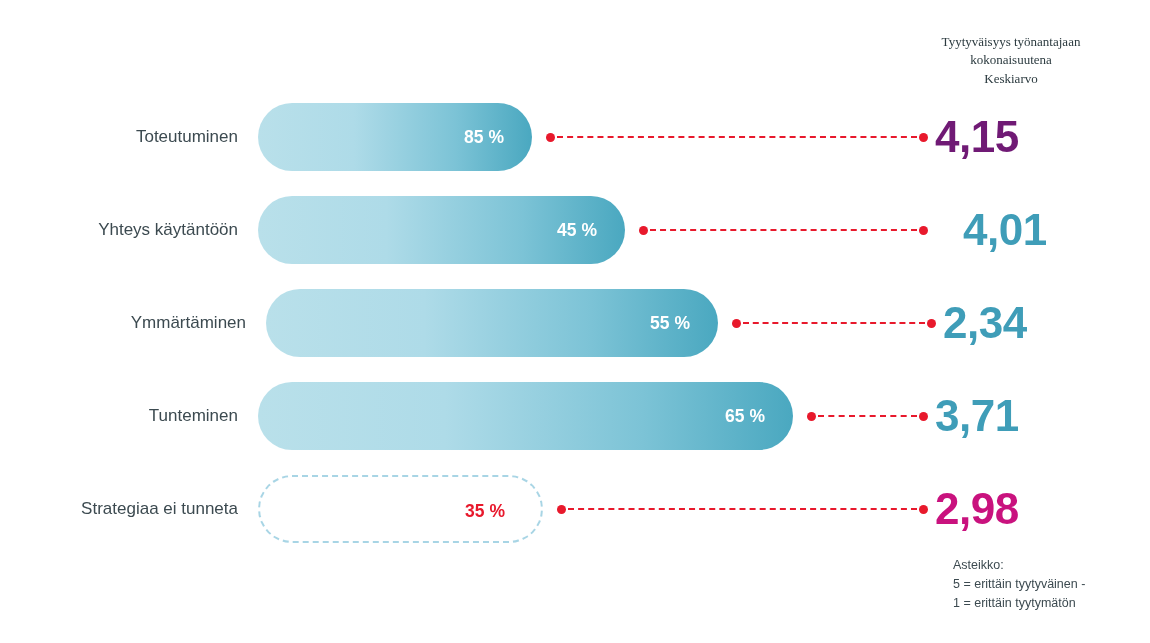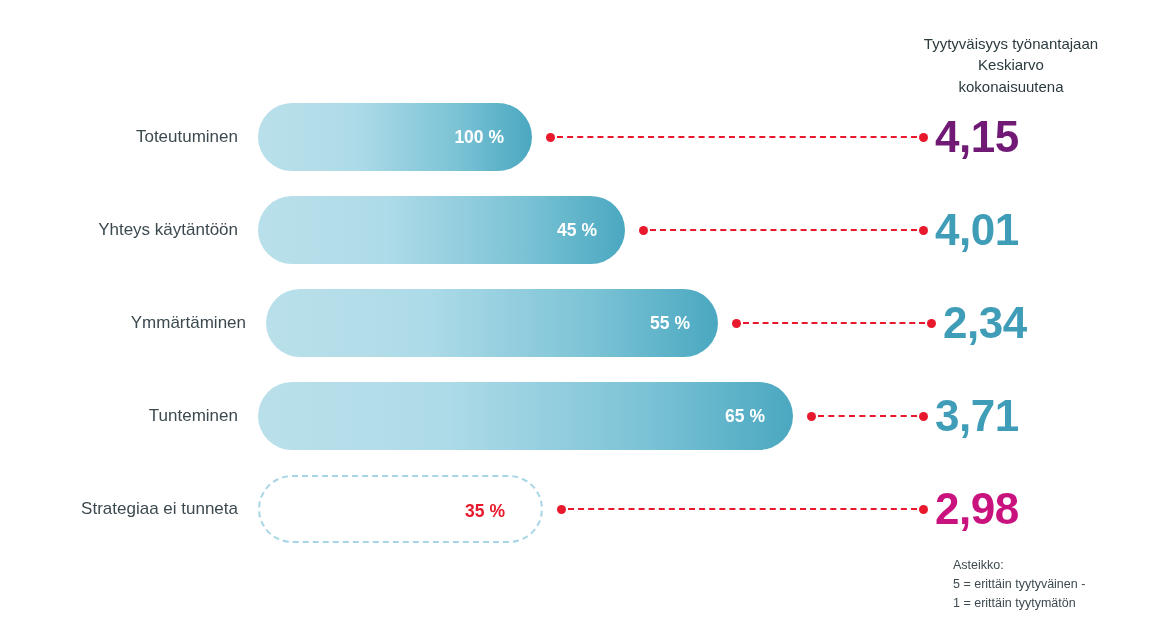--- a/index.html
+++ b/index.html
@@ -21,22 +21,23 @@
   }
 
   
   .header-block {
     position: absolute;
     left: 872px;
     top: 33px;
     width: 278px;
     text-align: center;
     color: #2b3a3f;
-    font-size: 15px;
+    font-size: 13px;
     line-height: 1.42;
+    font-family: Liberation Serif, serif;
   }
   .header-line { display: block; white-space: nowrap; }
 
   
   .row {
     position: absolute;
     left: 0;
     width: 972px;
     height: 68px;
   }
@@ -132,48 +133,48 @@
   }
   .scale-line { display: block; white-space: nowrap; }
 </style>
 </head>
 <body>
 
 <div id="stage">
 
   <div class="header-block">
     <span class="header-line">Tyytyväisyys työnantajaan</span>
+    <span class="header-line">kokonaisuutena</span>
     <span class="header-line">Keskiarvo</span>
-    <span class="header-line">kokonaisuutena</span>
   </div>
 
   <div id="rows">
       <div class="row" style="top: 103px;">
         <div class="cat-label">Toteutuminen</div>
         <div class="bar filled" style="width: 274px;">
-          <div class="pct on-fill">100 %</div>
+          <div class="pct on-fill">85 %</div>
         </div>
         <div class="connector" style="left: 546px; width: 382px;">
           <span class="dot"></span>
           <span class="dash-line"></span>
           <span class="dot"></span>
         </div>
         <div class="value" style="color: #701a75;">4,15</div>
       </div>
       <div class="row" style="top: 196px;">
         <div class="cat-label">Yhteys käytäntöön</div>
         <div class="bar filled" style="width: 367px;">
           <div class="pct on-fill">45 %</div>
         </div>
         <div class="connector" style="left: 639px; width: 289px;">
           <span class="dot"></span>
           <span class="dash-line"></span>
           <span class="dot"></span>
         </div>
-        <div class="value" style="color: rgb(63, 157, 184);">4,01</div>
+        <div class="value" style="color: rgb(63, 157, 184); margin-left: 28px;">4,01</div>
       </div>
       <div class="row" style="top: 289px; margin-left: 8px;">
         <div class="cat-label">Ymmärtäminen</div>
         <div class="bar filled" style="width: 452px;">
           <div class="pct on-fill">55 %</div>
         </div>
         <div class="connector" style="left: 724px; width: 204px;">
           <span class="dot"></span>
           <span class="dash-line"></span>
           <span class="dot"></span>

